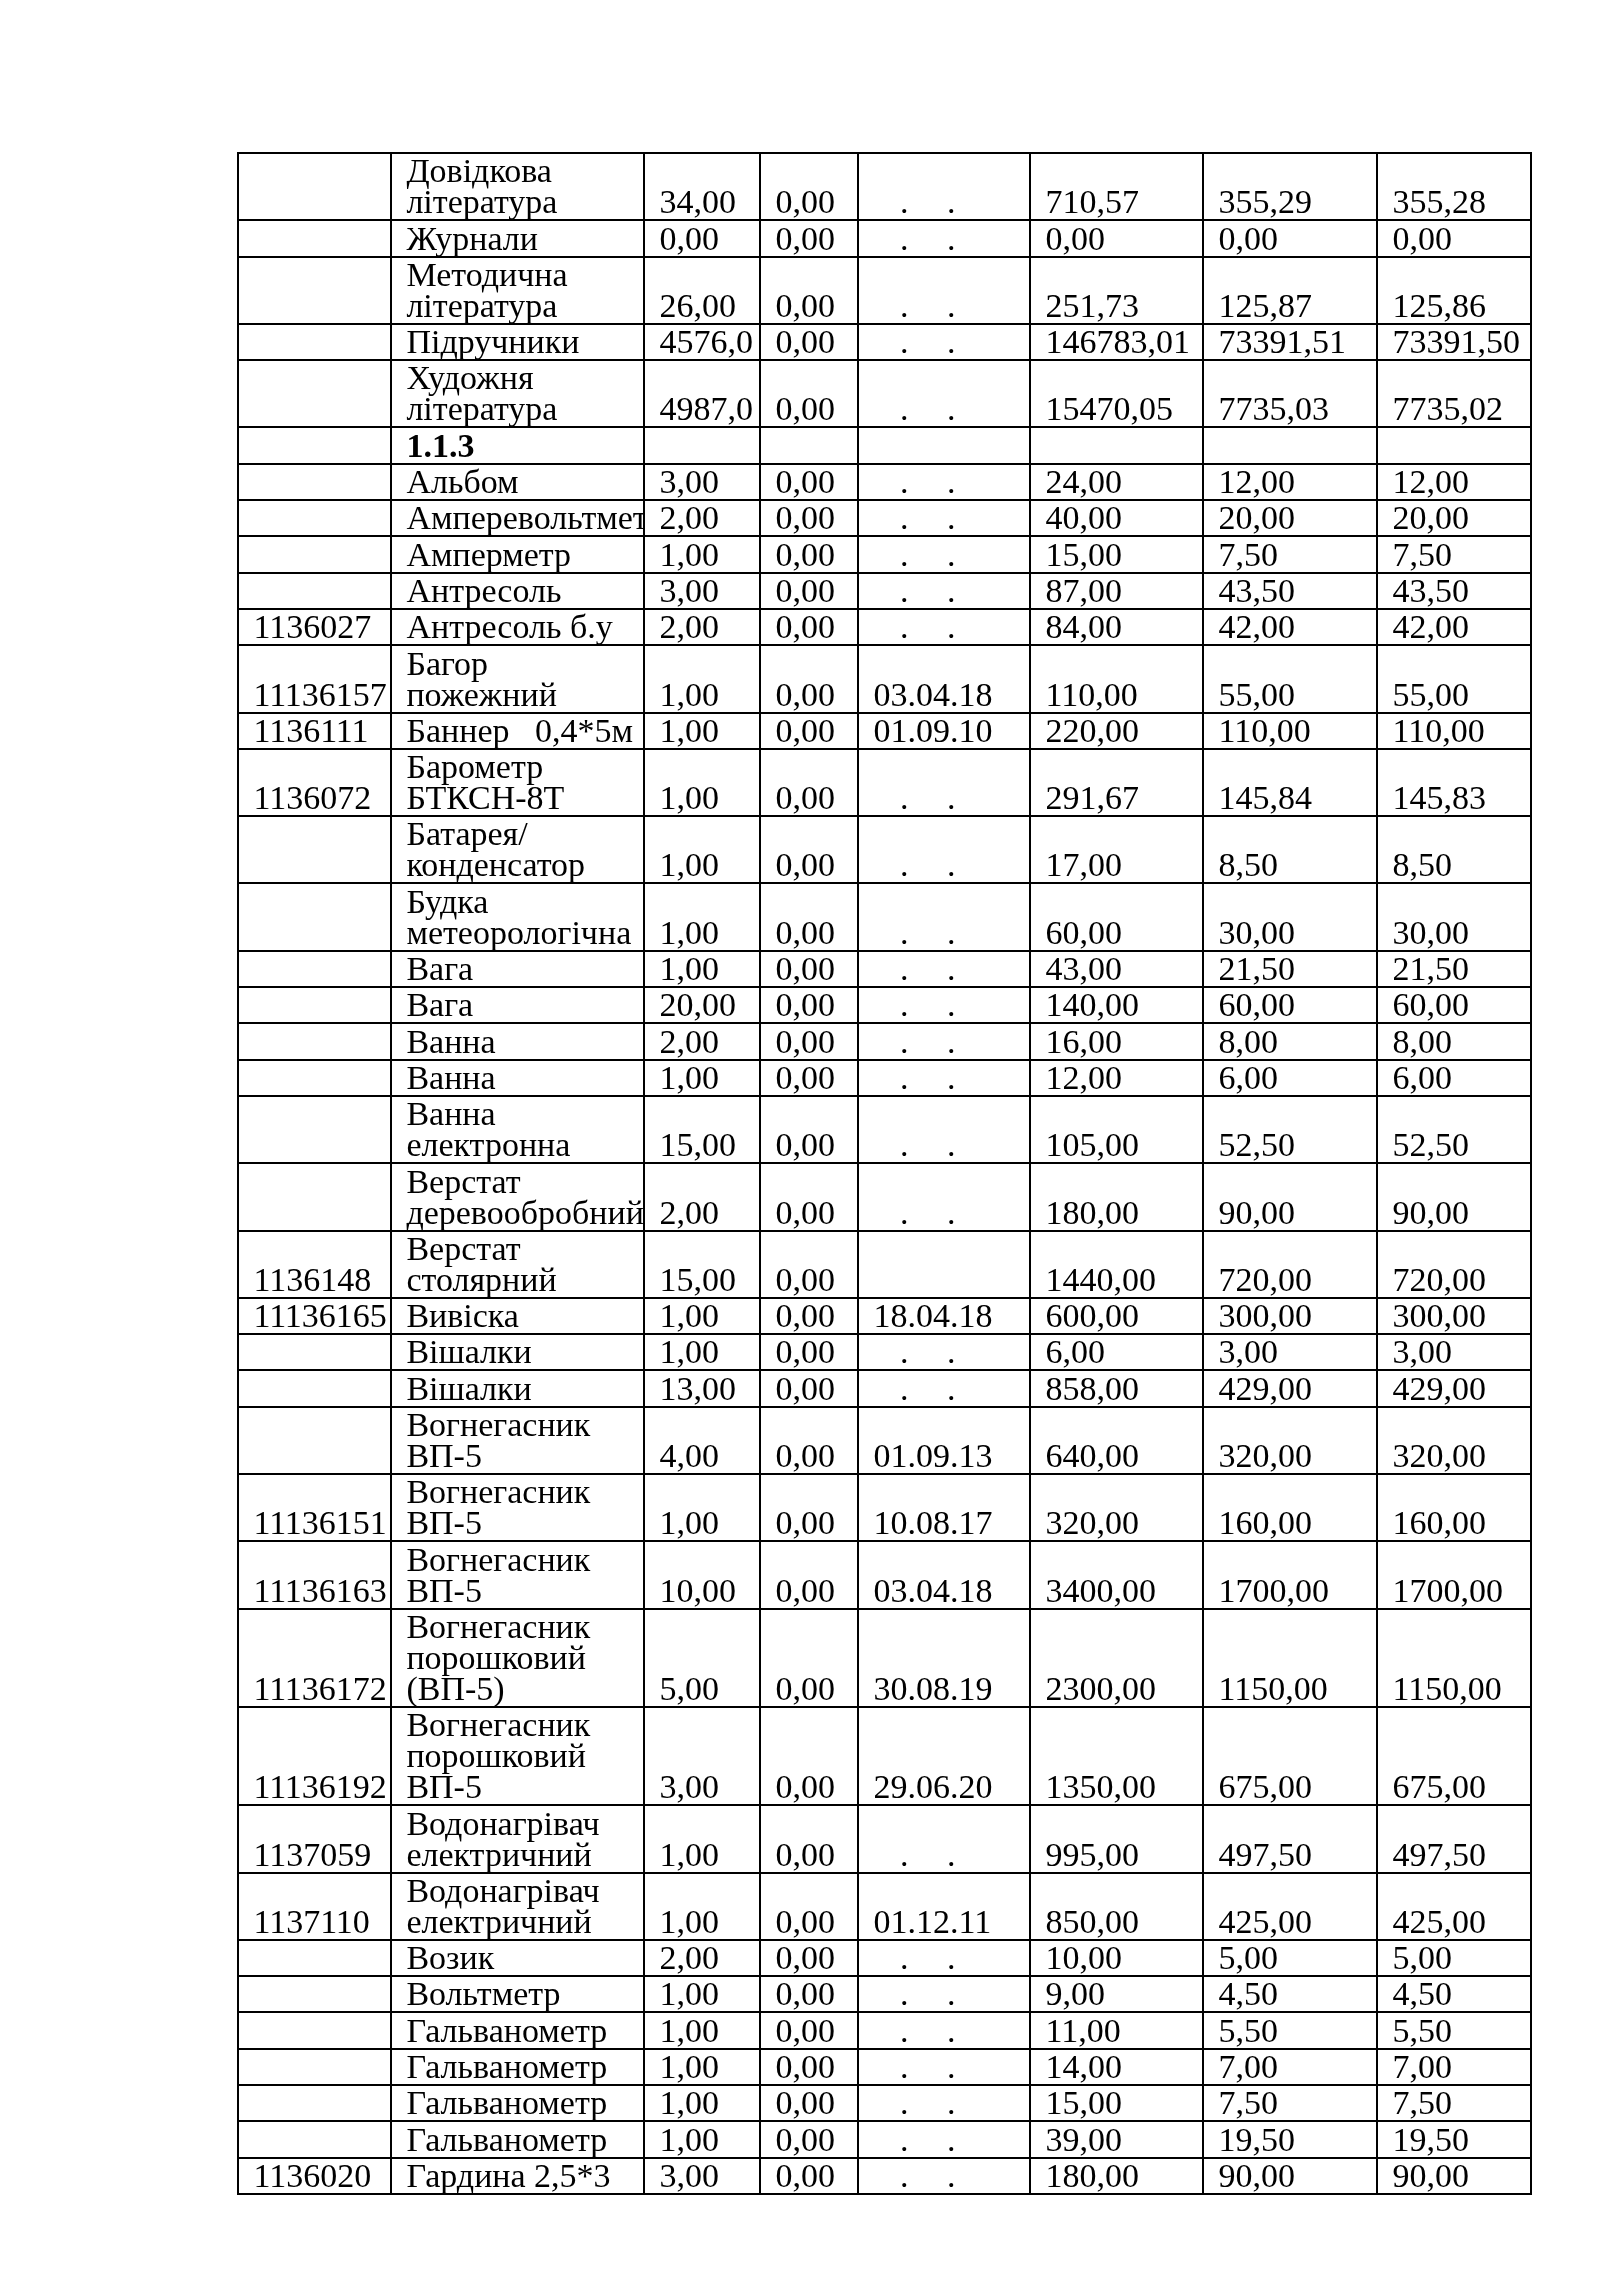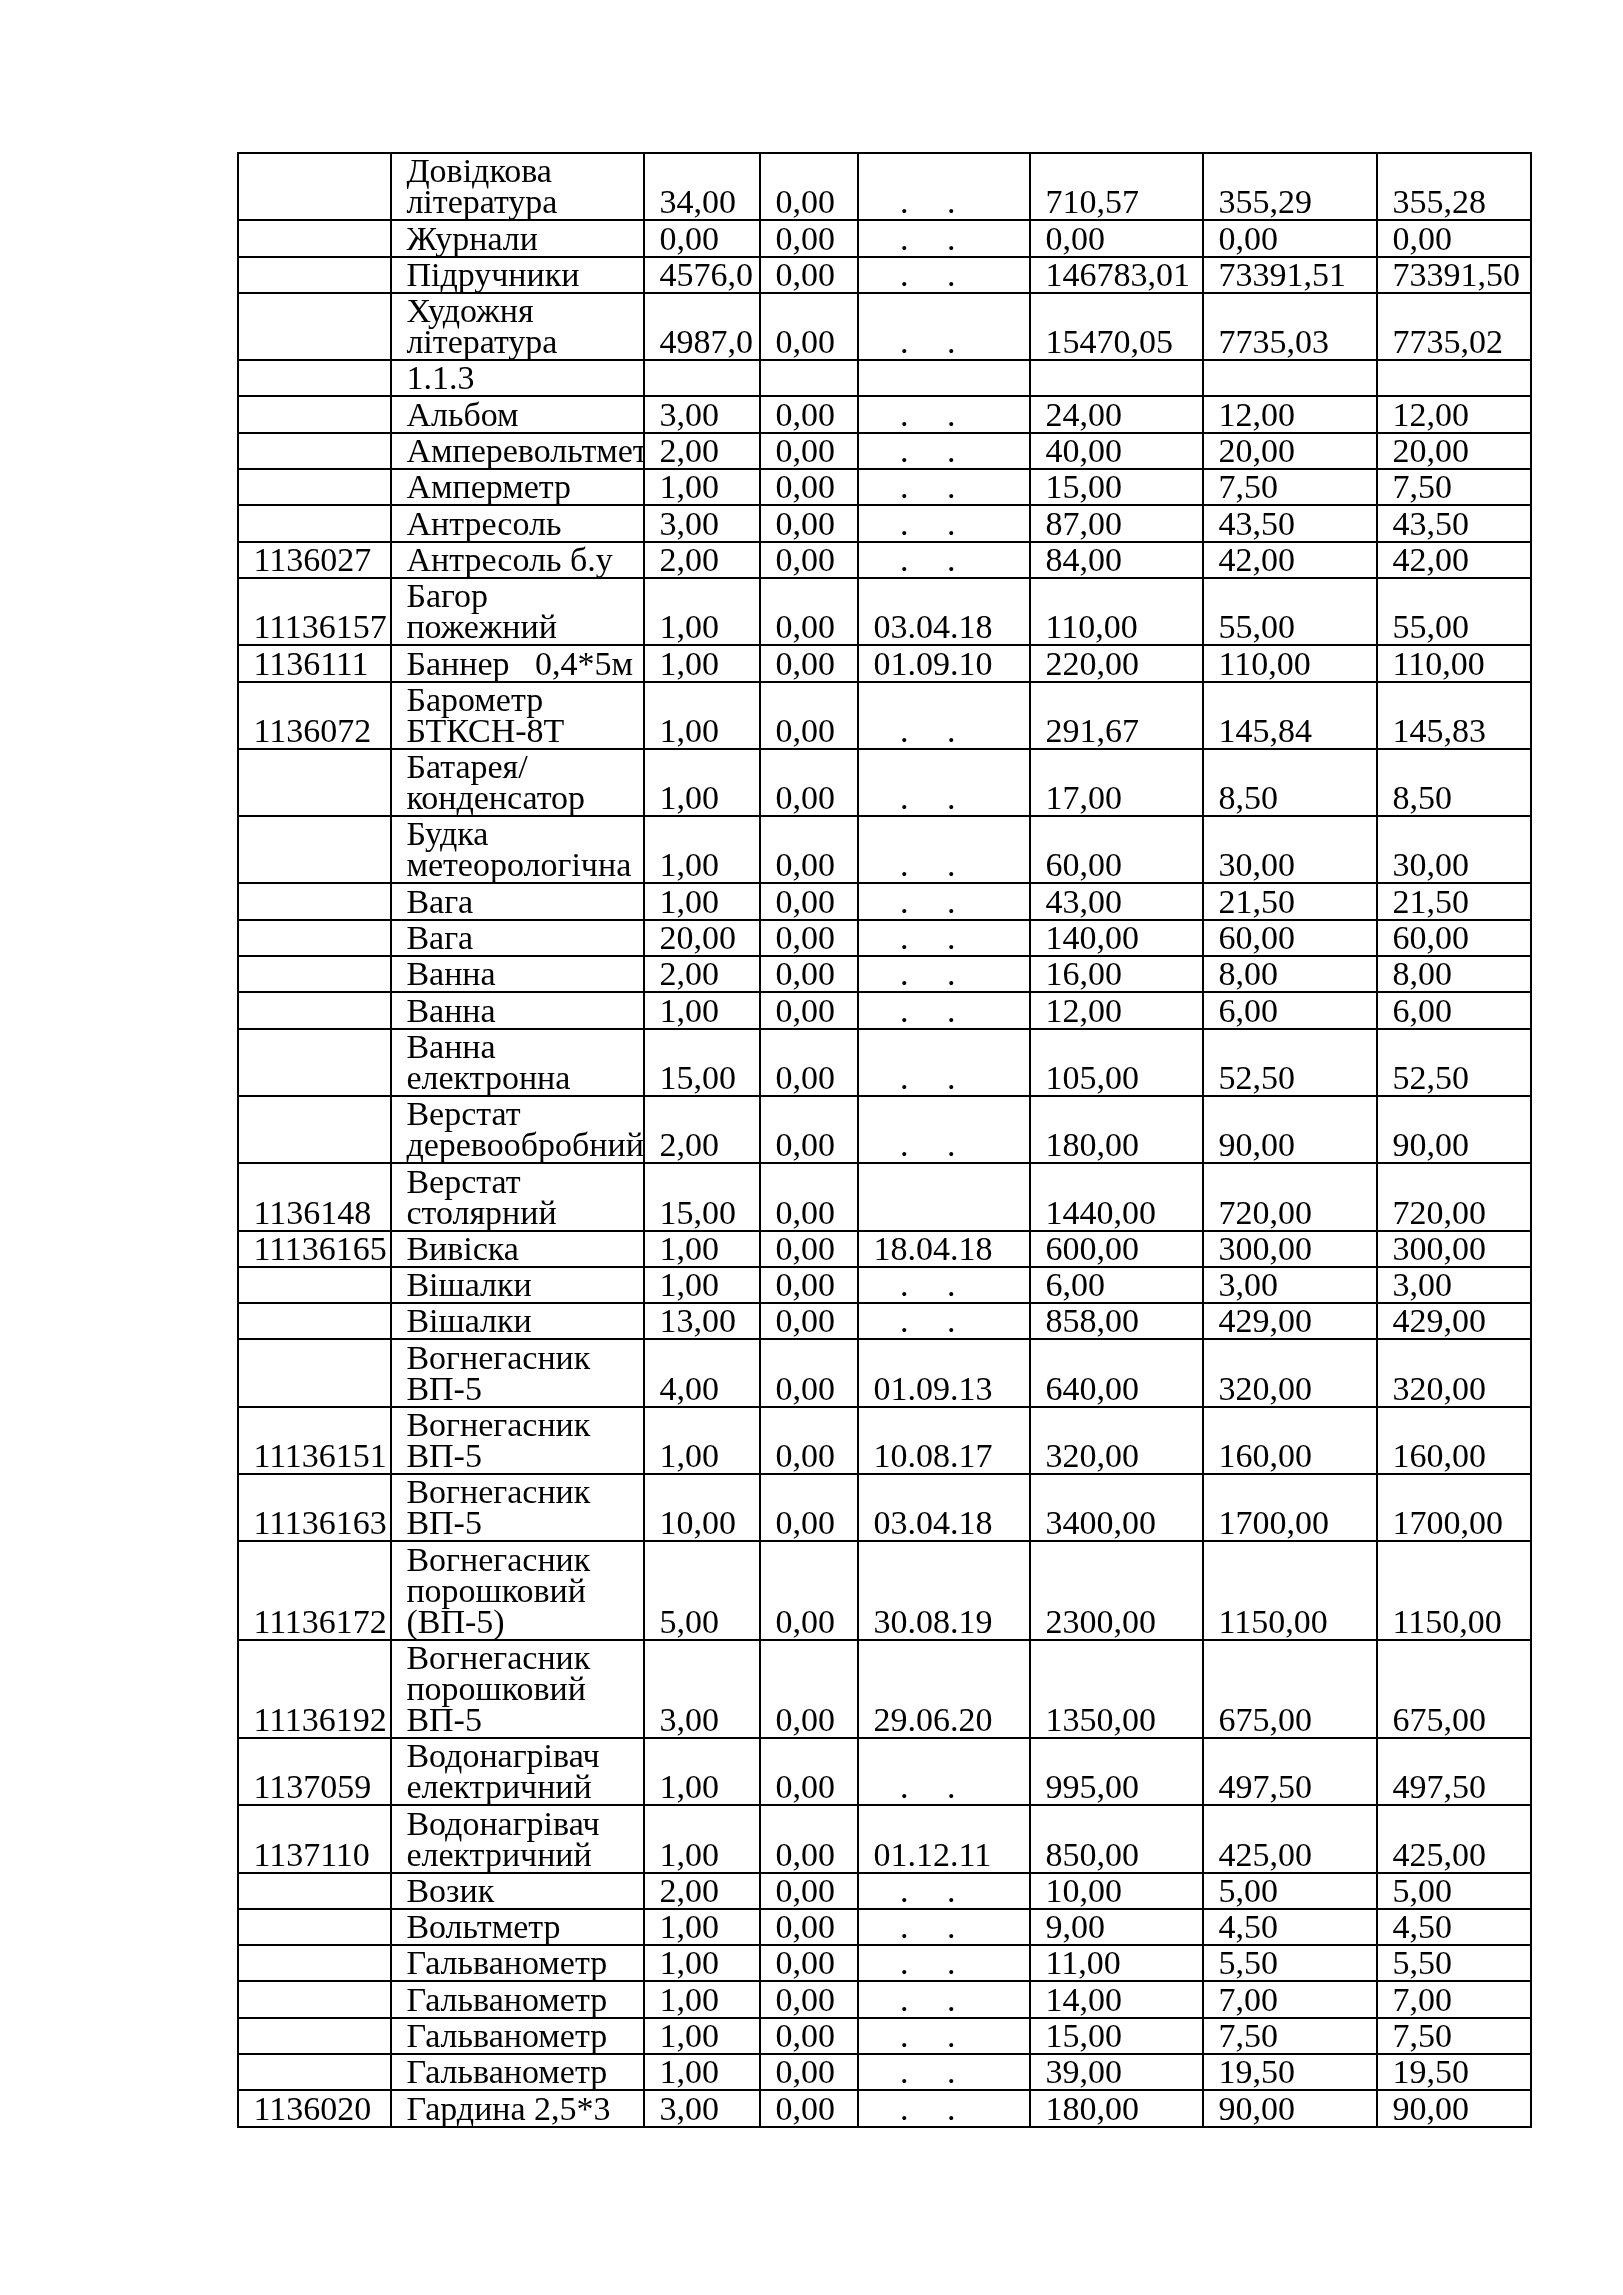--- a/index.html
+++ b/index.html
@@ -41,21 +41,21 @@
   }
   table.inv td.c-name {
     white-space: pre-line;
   }
   
   table.inv td.ph {
     padding-left: 41px;
     word-spacing: 30px;
   }
   tr.section td {
-    font-weight: normal;
+    font-weight: bold;
   }
 </style>
 </head>
 <body>
 
 <div class="page">
   <table class="inv">
     <colgroup>
       <col style="width:153px">
       <col style="width:253px">
@@ -83,20 +83,31 @@
           <td class="c-name">Журнали</td>
           <td class="c-qty">0,00</td>
           <td class="c-zero">0,00</td>
           <td class="c-date ph">. .</td>
           <td class="c-a1">0,00</td>
           <td class="c-a2">0,00</td>
           <td class="c-a3">0,00</td>
         </tr>
         <tr>
           <td class="c-id"></td>
+          <td class="c-name">Методична
+література</td>
+          <td class="c-qty">26,00</td>
+          <td class="c-zero">0,00</td>
+          <td class="c-date ph">. .</td>
+          <td class="c-a1">251,73</td>
+          <td class="c-a2">125,87</td>
+          <td class="c-a3">125,86</td>
+        </tr>
+        <tr>
+          <td class="c-id"></td>
           <td class="c-name">Підручники</td>
           <td class="c-qty">4576,0</td>
           <td class="c-zero">0,00</td>
           <td class="c-date ph">. .</td>
           <td class="c-a1">146783,01</td>
           <td class="c-a2">73391,51</td>
           <td class="c-a3">73391,50</td>
         </tr>
         <tr>
           <td class="c-id"></td>

